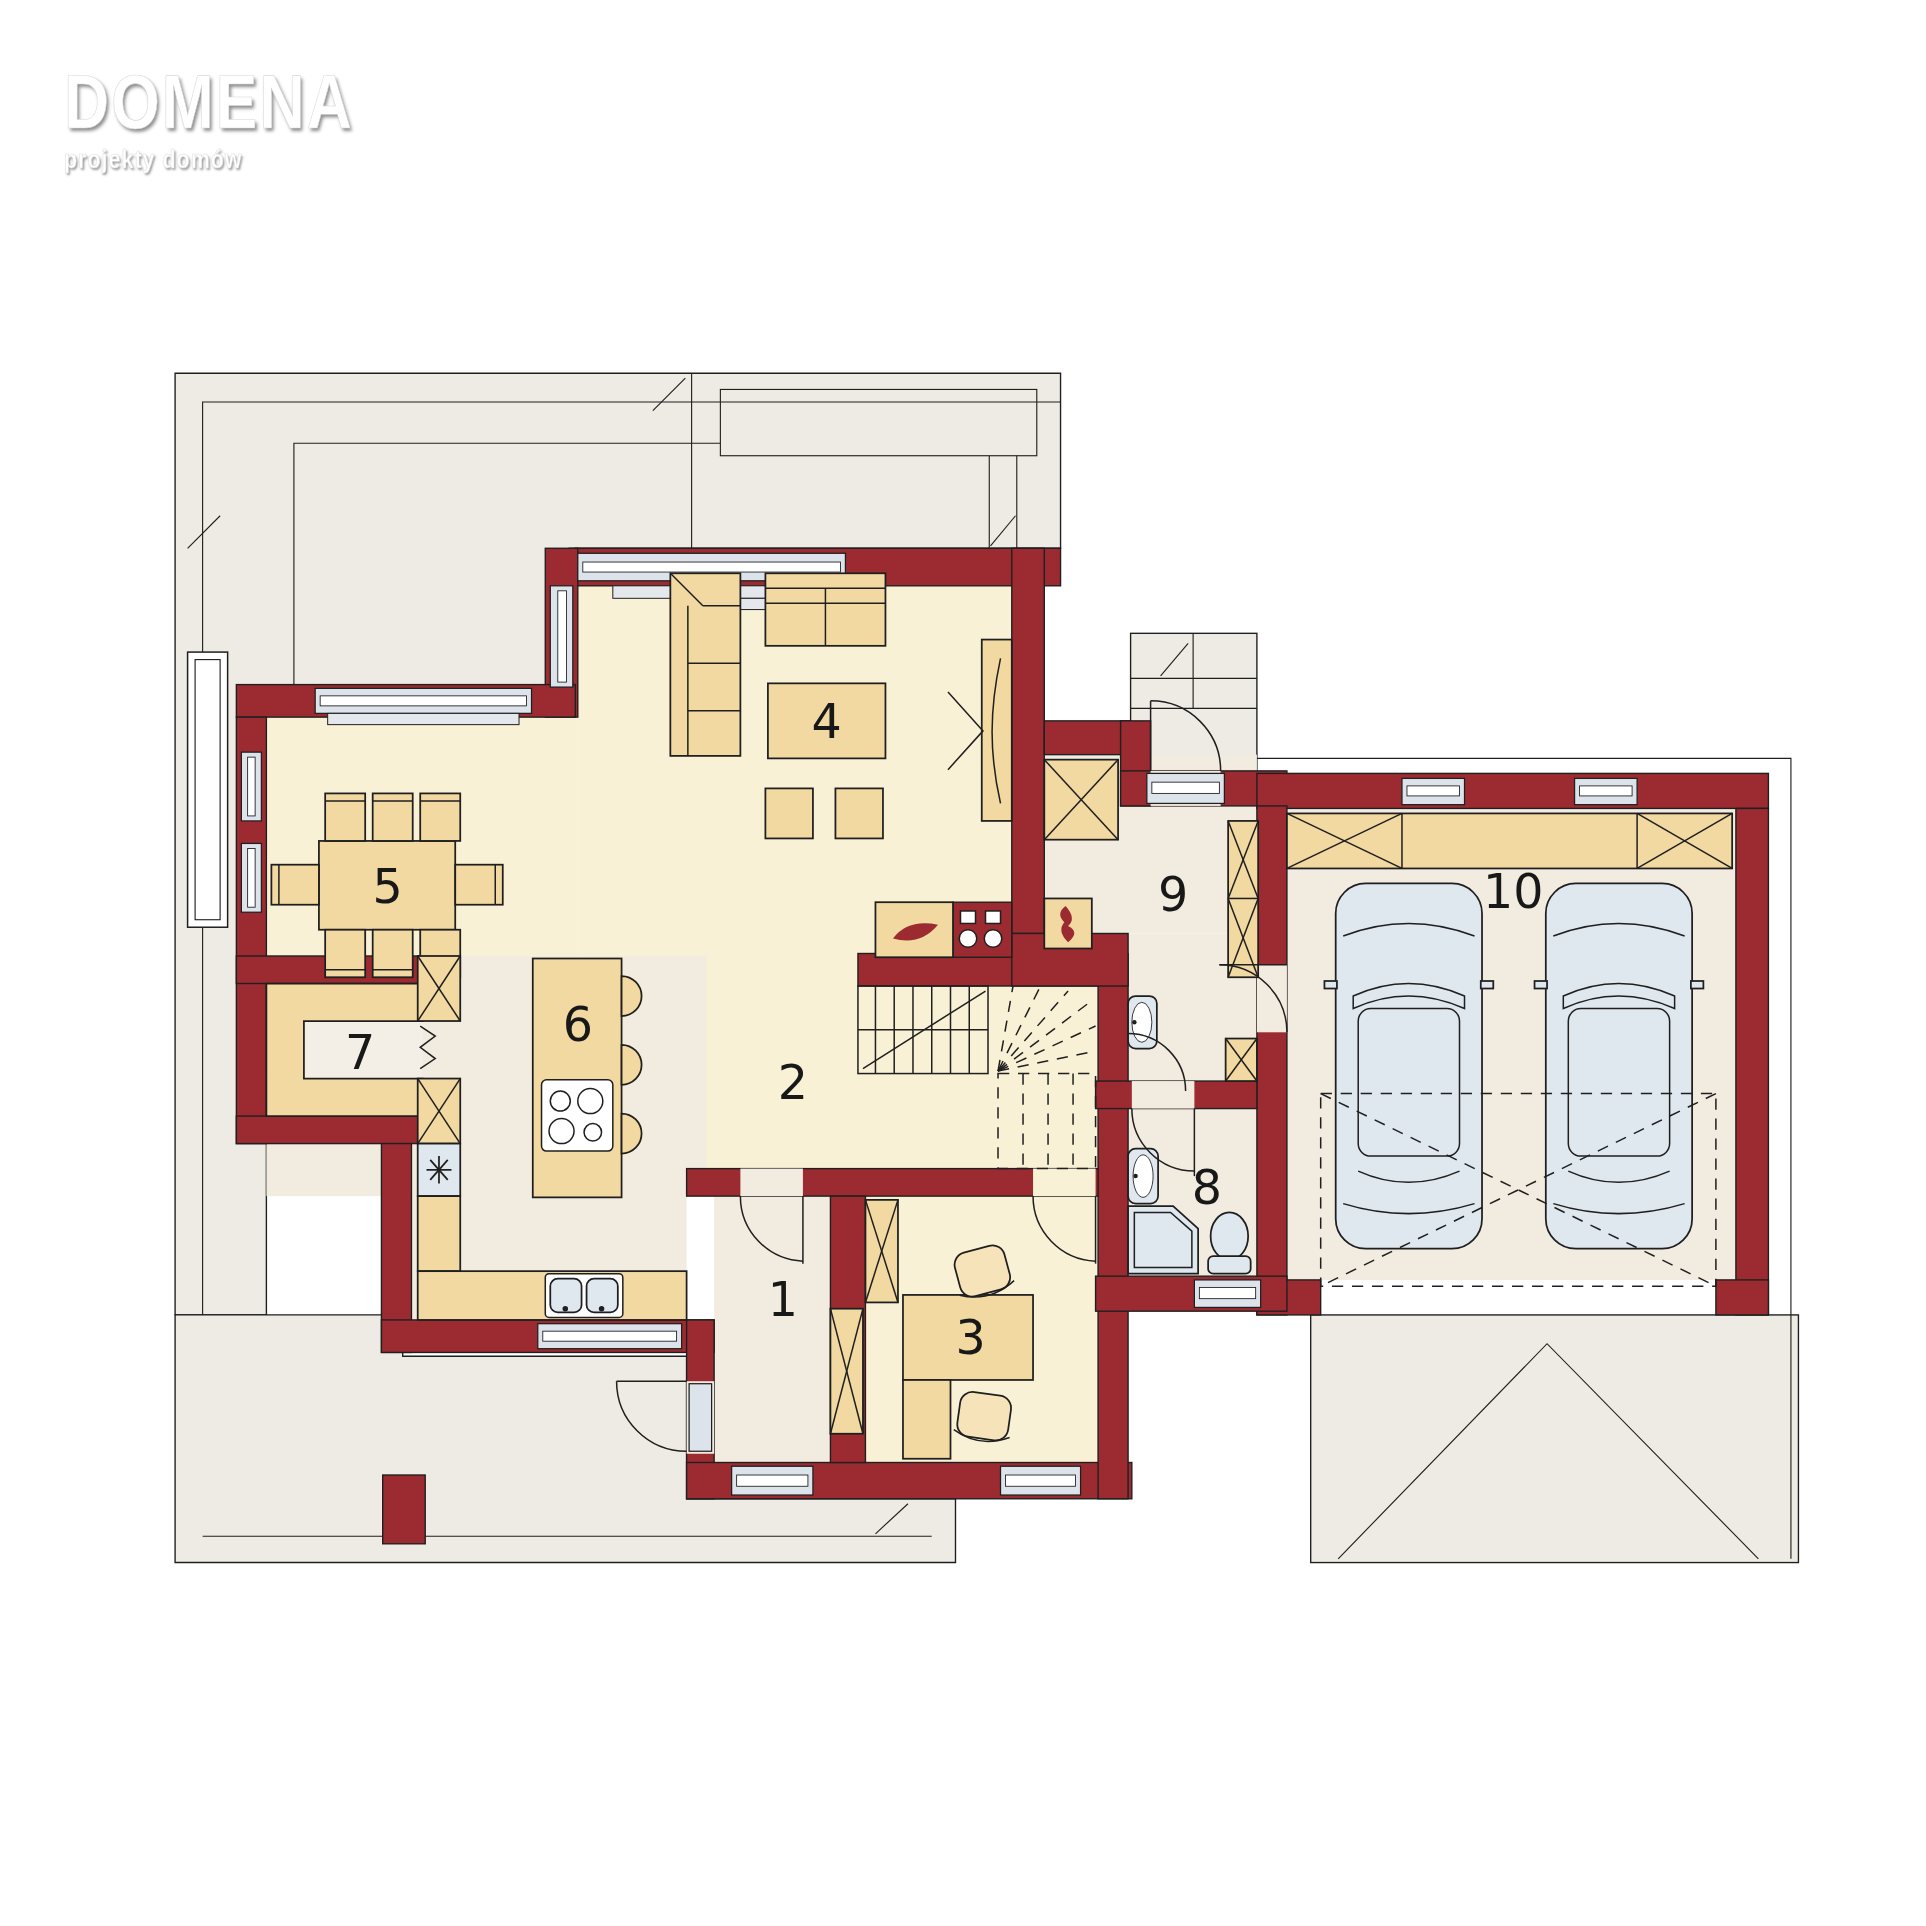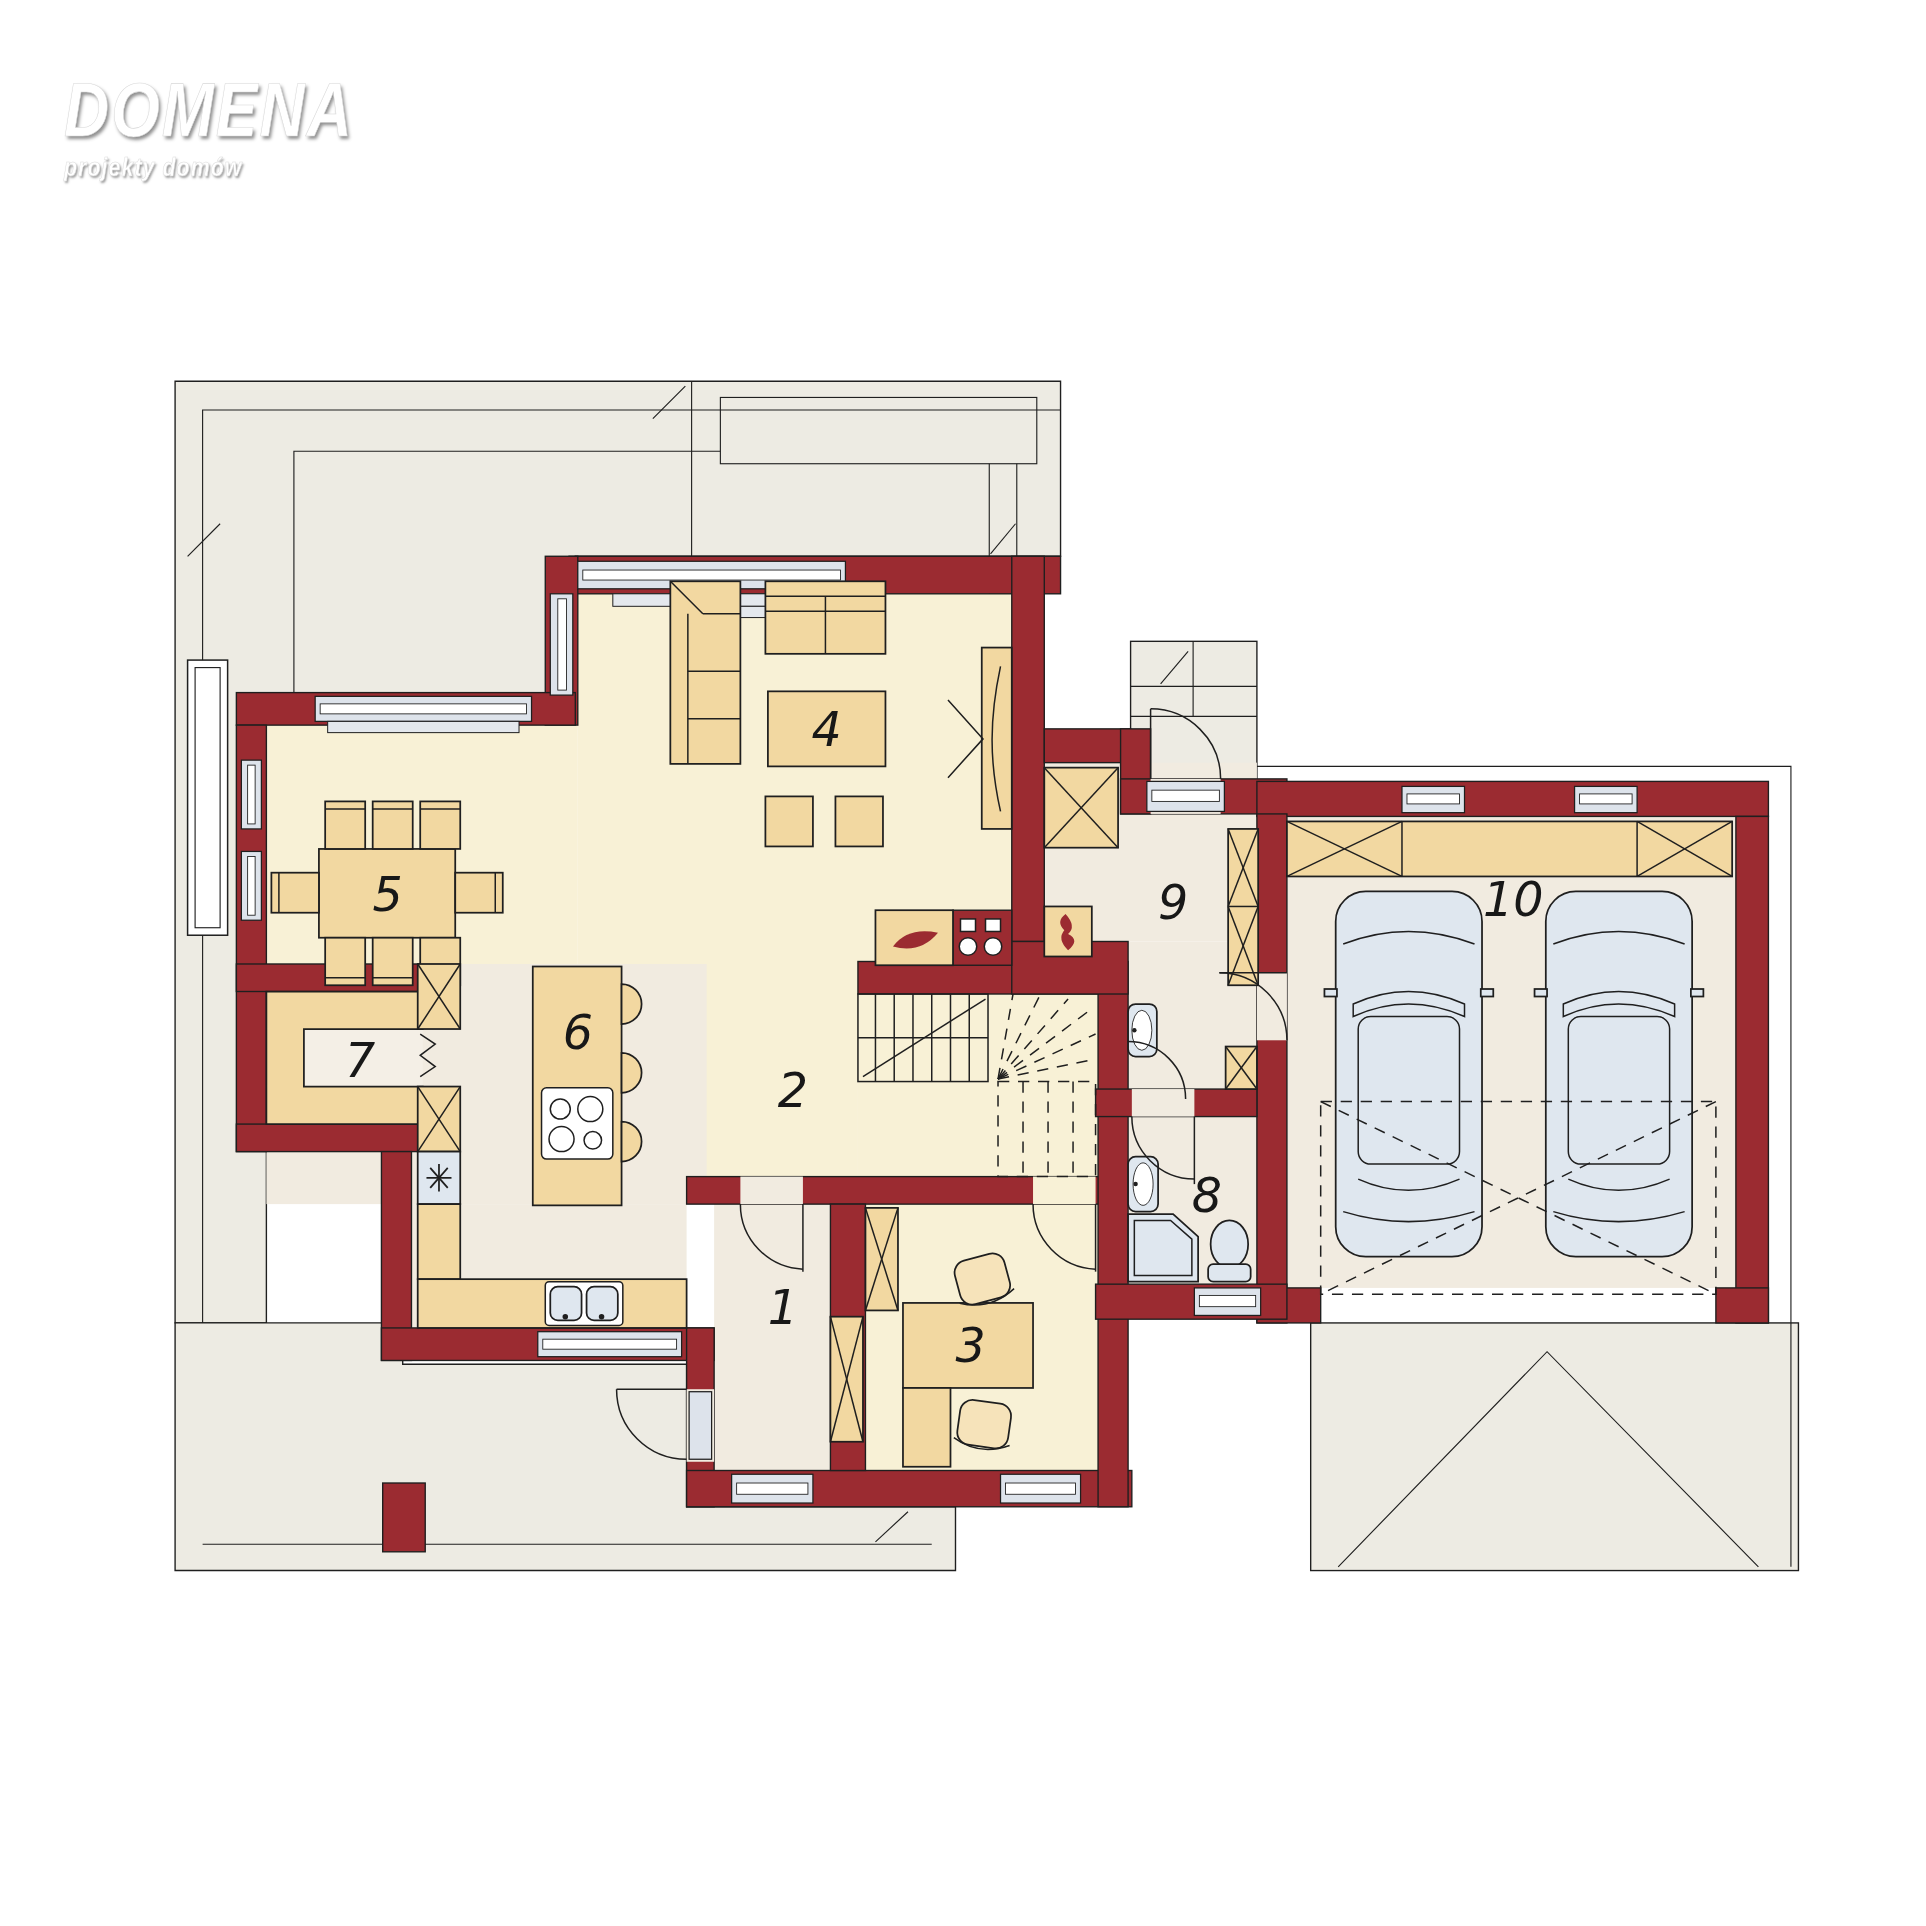--- a/index.html
+++ b/index.html
@@ -1,17 +1,17 @@
 <!DOCTYPE html>
 <html style="--wall: #9b2b31; --line: #1f1f1f; --floorCream: #f8f1d6; --floorPale: #f1ebe0; --terrace: #edebe3; --furn: #f2d8a1; --furnLight: #f6e3ba; --fixture: #dfe7ef; --windowFill: #dde3eb;font-size:10.3px"><head>
 <meta charset="utf-8">
 <style>
   html,body{margin:0;padding:0;background:#ffffff;}
   body{width:1926px;height:1926px;position:relative;font-family:"Liberation Sans",sans-serif;}
-  #stage{position:absolute;left:0;top:16px;width:1926px;height:1626px;font-style:italic;}
+  #stage{position:absolute;left:0;top:8px;width:1926px;height:1626px;}
   
   #logo{position:absolute;left:64px;top:56px;color:#ffffff;}
   #logo .brand{
     font-size:76px;font-weight:700;letter-spacing:2.6px;line-height:1;
     display:inline-block;transform:scaleX(.82);transform-origin:left top;
     text-shadow:2.6px 3.2px 3.9px #8f8f8f;-webkit-text-stroke:0.6px #d9d9d9;
   }
   #logo .tagline{
     font-size:26px;font-weight:700;letter-spacing:1.3px;margin-top:3.9px;
     display:inline-block;transform:scaleX(.82);transform-origin:left top;

